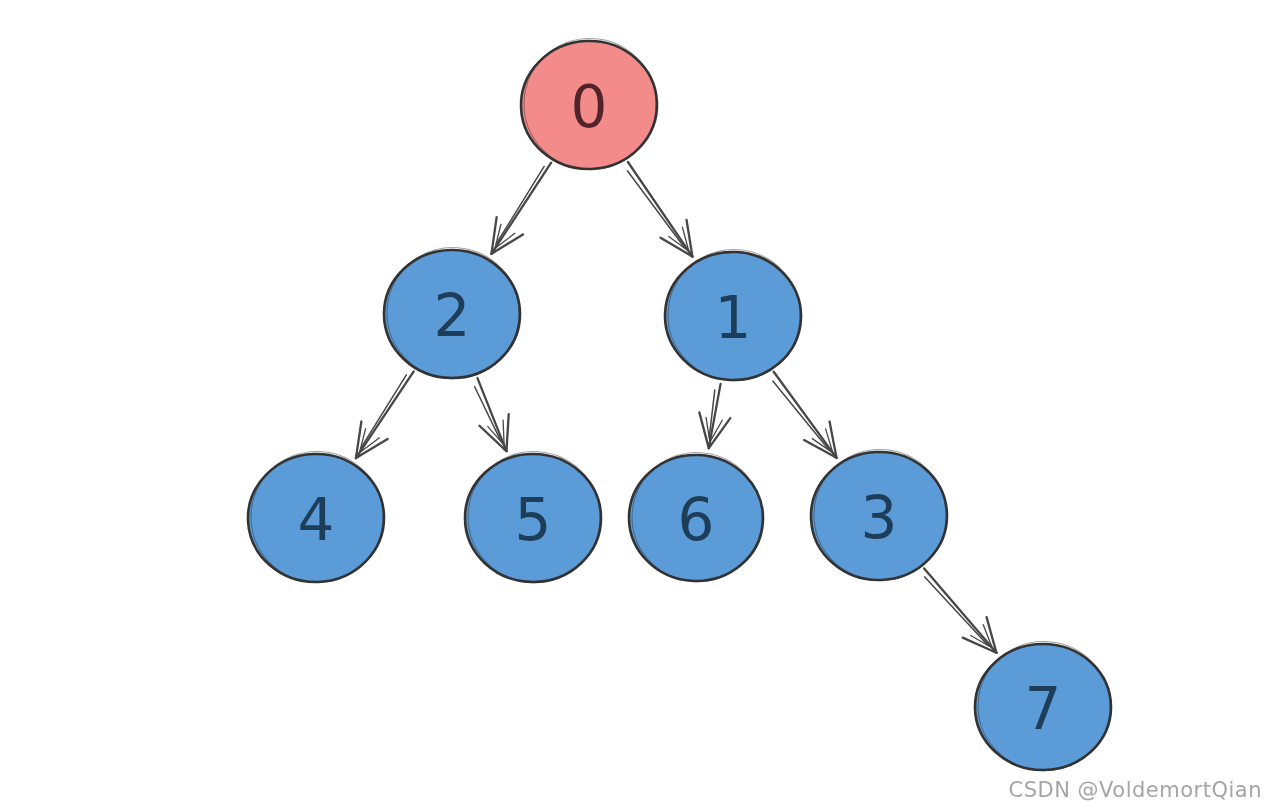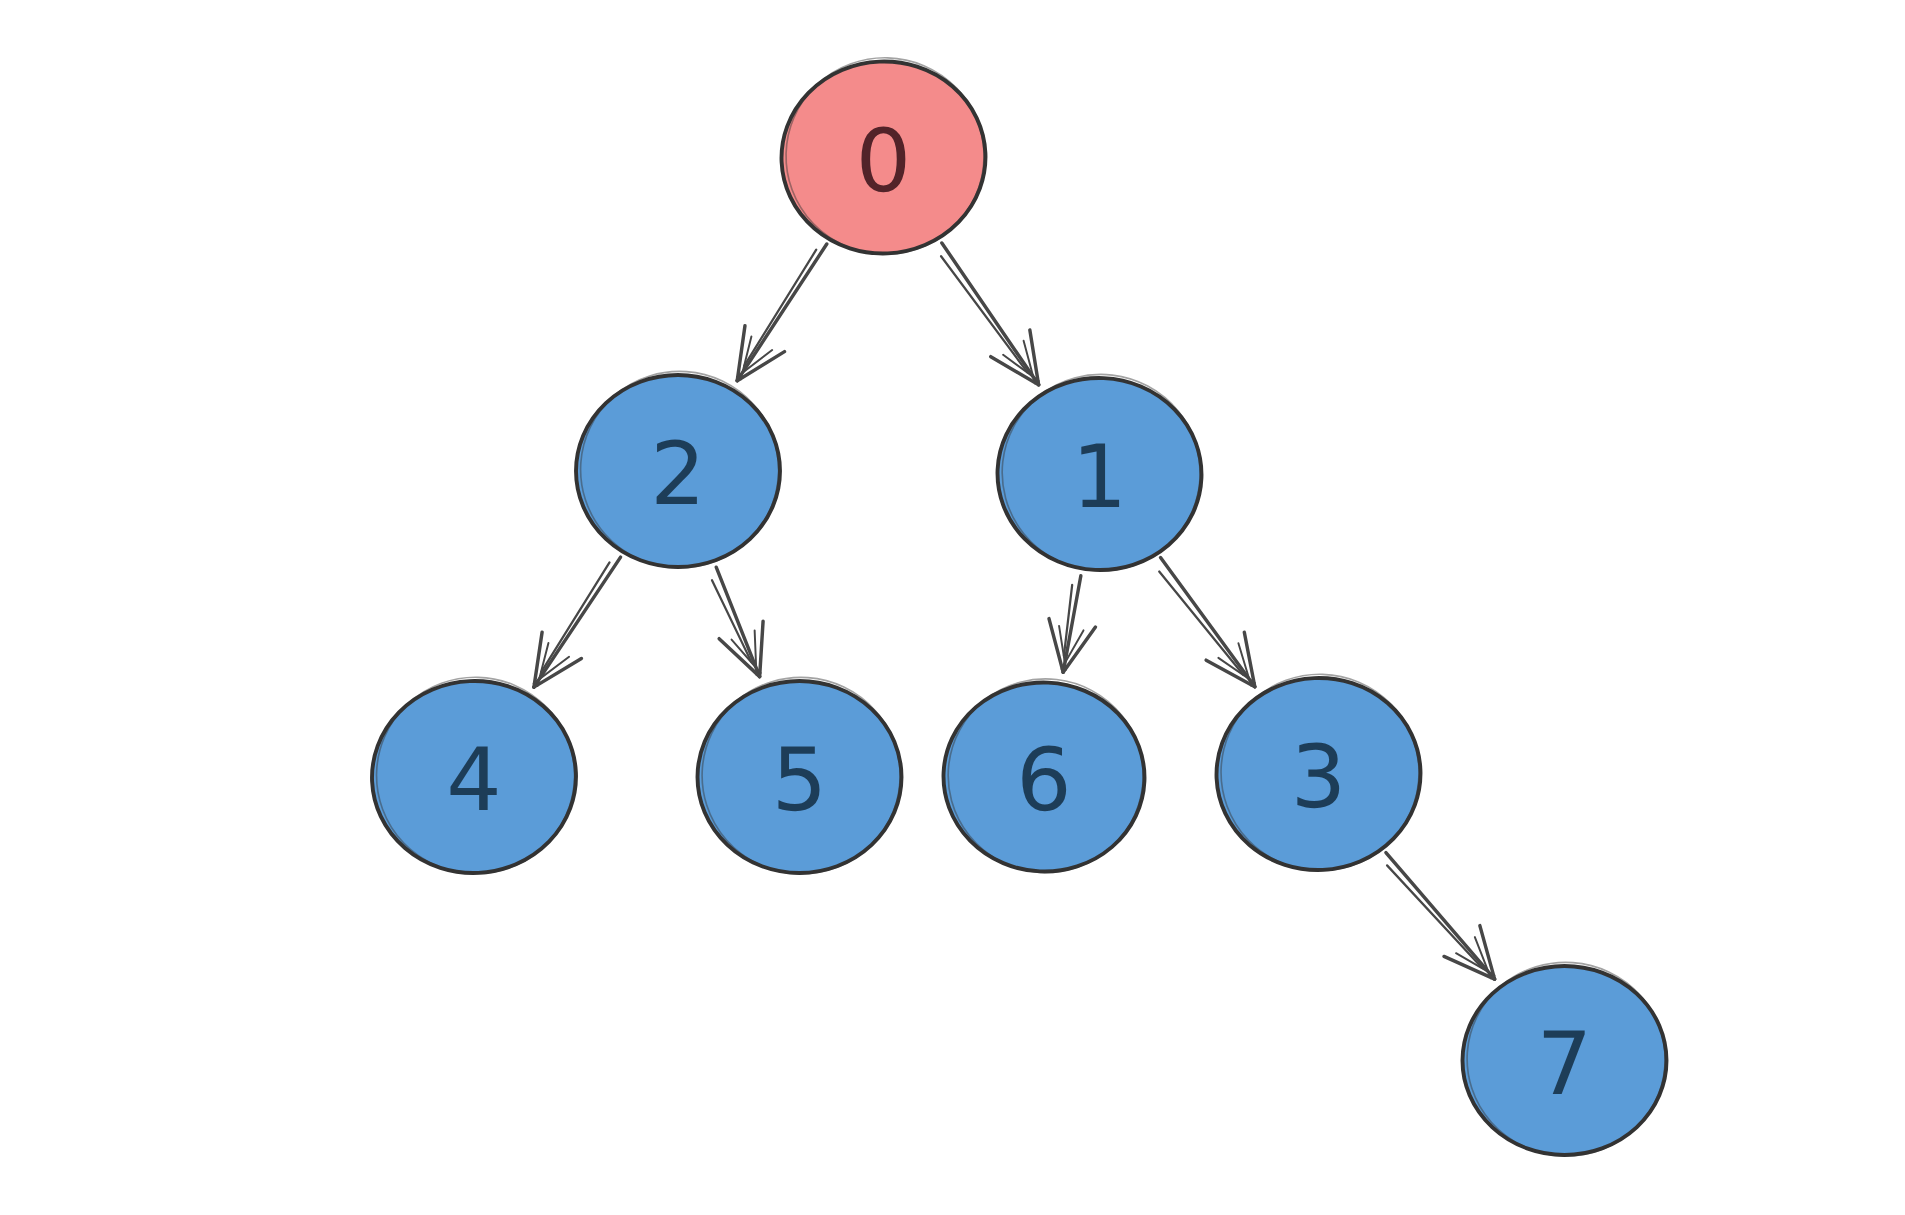--- a/index.html
+++ b/index.html
@@ -129,13 +129,14 @@
         <ellipse cx="879" cy="516" rx="68" ry="64" fill="#5b9cd8" stroke="#333333" stroke-width="2.6" transform="rotate(-2.5 879 516)"></ellipse>
         <ellipse cx="880" cy="515" rx="66" ry="65.5" fill="none" stroke="#333333" stroke-width="1.1" opacity="0.45" transform="rotate(1.5 879 516)"></ellipse>
         <text x="879" y="518" fill="#1d3d58" font-size="58" text-anchor="middle" dominant-baseline="central" class="node-text">3</text>
       </g>
       <g>
         <ellipse cx="1043" cy="707" rx="68" ry="63" fill="#5b9cd8" stroke="#333333" stroke-width="2.6" transform="rotate(0 1043 707)"></ellipse>
         <ellipse cx="1044" cy="706" rx="66" ry="64.5" fill="none" stroke="#333333" stroke-width="1.1" opacity="0.45" transform="rotate(4 1043 707)"></ellipse>
         <text x="1043" y="709" fill="#1d3d58" font-size="58" text-anchor="middle" dominant-baseline="central" class="node-text">7</text>
       </g>
     </svg>
+  <div class="watermark">CSDN @VoldemortQian</div>
 </div>
 
 </body></html>

